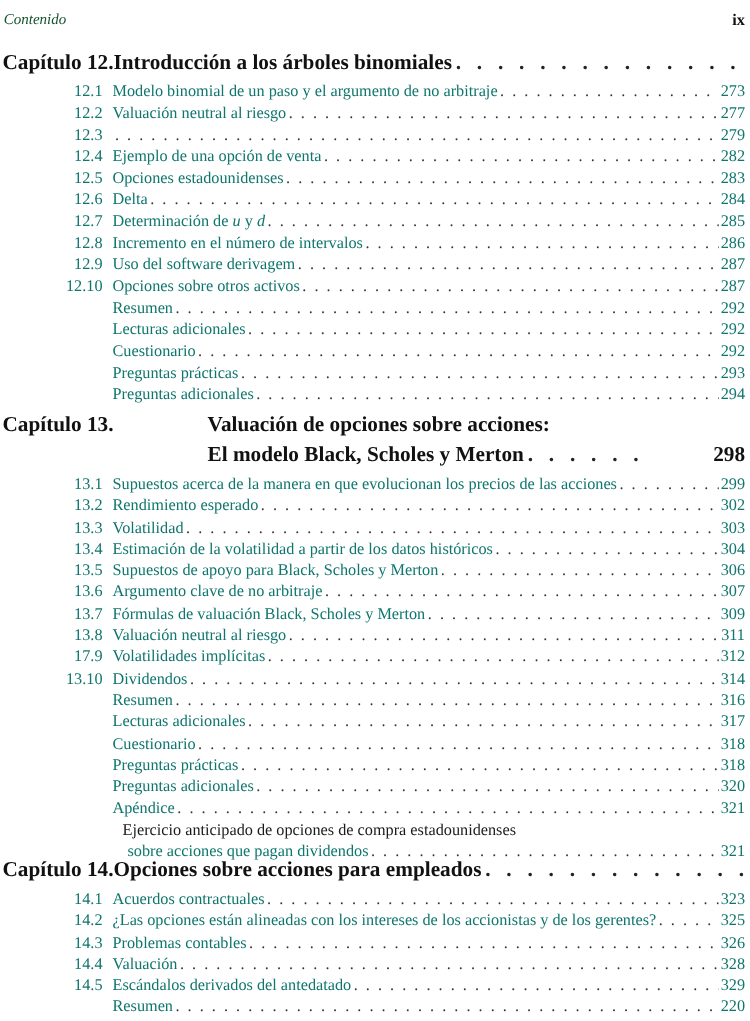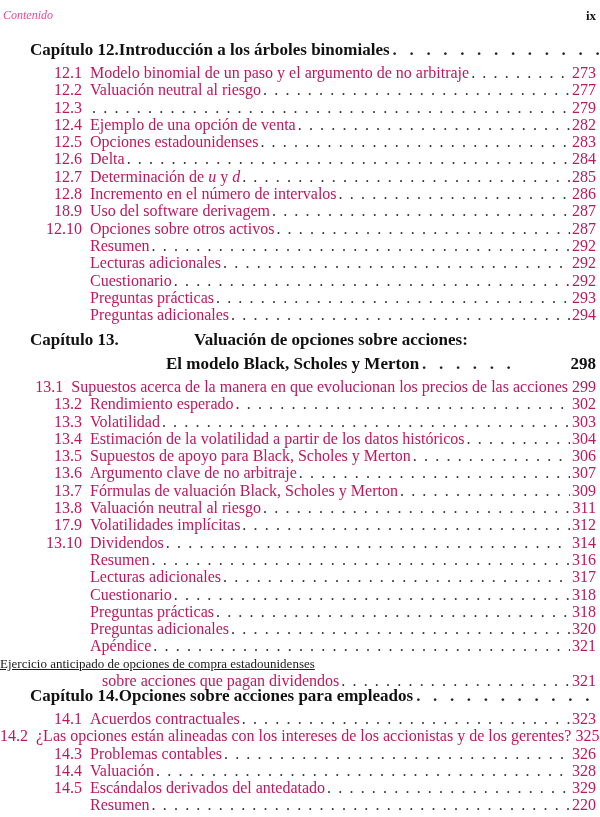--- a/index.html
+++ b/index.html
@@ -5,58 +5,58 @@
   html, body { margin: 0; padding: 0; background: #ffffff; }
   body {
     width: 600px; height: 817px; overflow: hidden; position: relative;
     font-family: "Liberation Serif", "DejaVu Serif", serif;
     color: #1a1a1a;
   }
   .page-header {
     position: absolute; left: 0; right: 0; top: 8px; height: 18px;
   }
   .running-head {
-    position: absolute; left: 3px; top: 0; font-style: italic; font-size: 12px; color: #ec4899;
+    position: absolute; left: 3px; top: 0; font-style: italic; font-size: 12px; color: #14532d;
   }
   .page-number {
     position: absolute; right: 4px; top: 0; font-weight: bold; font-size: 13px; color: #111; text-align: right;
   }
   .chapter {
     position: absolute; left: 0; right: 0;
   }
   .chapter-head {
     display: flex; align-items: baseline; font-weight: bold; font-size: 17px; color: #111;
-    height: 24px; line-height: 24px; padding-left: 28px;
+    height: 24px; line-height: 24px;
   }
   .chapter-label { width: 164px; padding-left: 2px; white-space: nowrap; }
   .chapter-title-wrap { flex: 1; display: flex; align-items: baseline; padding-right: 4px; }
   .chapter-title { white-space: nowrap; }
   .chapter-title-line2 {
     display: flex; align-items: center; font-weight: bold; font-size: 17px; color: #111;
     height: 24px; line-height: 24px; padding-left: 166px; padding-right: 4px;
   }
   .lead-big {
     flex: 1; overflow: hidden; white-space: nowrap; margin: 0 3px;
     letter-spacing: 4.2px; font-weight: bold; color: #222;
   }
   .lead-big::after { content: " . . . . . . . . . . . . . . . . . . . . . . . . . . . . . . . . . . . . . . . . . . . . . . . . . . . . . . . . . . ."; }
   .chapter-page { white-space: nowrap; margin-left: 44px; }
   .entries { margin-top: 2px; }
   .entry {
     display: flex; align-items: center; height: 17.3px; line-height: 17.3px;
-    font-size: 16px; color: #be185d;
+    font-size: 13px; color: #0f766e;
   }
   .entry-num { width: 90px; text-align: right; padding-right: 8px; box-sizing: border-box; white-space: nowrap; }
   .entry-title { white-space: nowrap; }
   .lead {
     flex: 1; overflow: hidden; white-space: nowrap; margin: 0 2px; letter-spacing: 1.6px; color: #333;
   }
   .lead::after { content: ". . . . . . . . . . . . . . . . . . . . . . . . . . . . . . . . . . . . . . . . . . . . . . . . . . . . . . . . . . . . . . . . . . . . . . . . . . . . . . . . . . . . . . . . . . . . . . . . . . . . . . . . . . . . . . . . . . . . . ."; }
   .entry-page { white-space: nowrap; padding-right: 4px; }
-  .entry-twoline .line1 { height: 17.3px; line-height: 17.3px; font-size: 13px; white-space: nowrap; text-decoration: underline; }
+  .entry-twoline .line1 { height: 17.3px; line-height: 17.3px; font-size: 13px; padding-left: 98px; white-space: nowrap; }
   .entry-twoline .line2 { padding-left: 12px; }
   em.var { font-style: italic; }
 </style>
 </head>
 <body>
 
 <div class="page-header">
   <span class="running-head">Contenido</span>
   <span class="page-number">ix</span>
 </div>
@@ -112,21 +112,21 @@
         <span class="lead"></span>
         <span class="entry-page">285</span>
       </div>
     <div class="entry">
         <span class="entry-num">12.8</span>
         <span class="entry-title">Incremento en el número de intervalos</span>
         <span class="lead"></span>
         <span class="entry-page">286</span>
       </div>
     <div class="entry">
-        <span class="entry-num">18.9</span>
+        <span class="entry-num">12.9</span>
         <span class="entry-title">Uso del software derivagem</span>
         <span class="lead"></span>
         <span class="entry-page">287</span>
       </div>
     <div class="entry">
         <span class="entry-num">12.10</span>
         <span class="entry-title">Opciones sobre otros activos</span>
         <span class="lead"></span>
         <span class="entry-page">287</span>
       </div>

